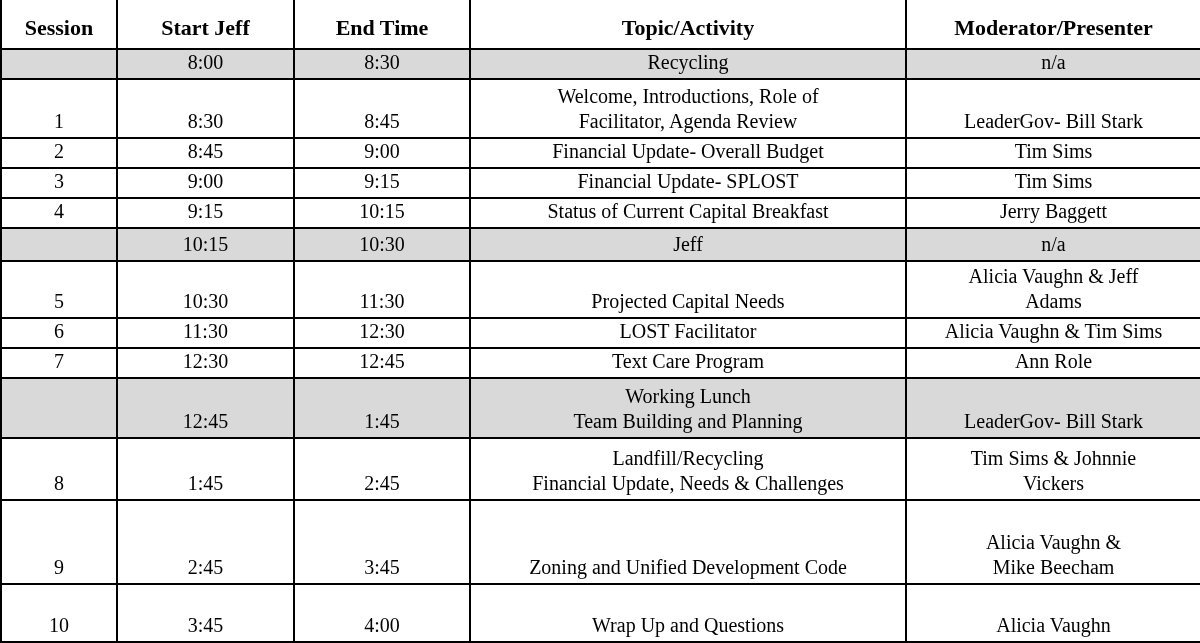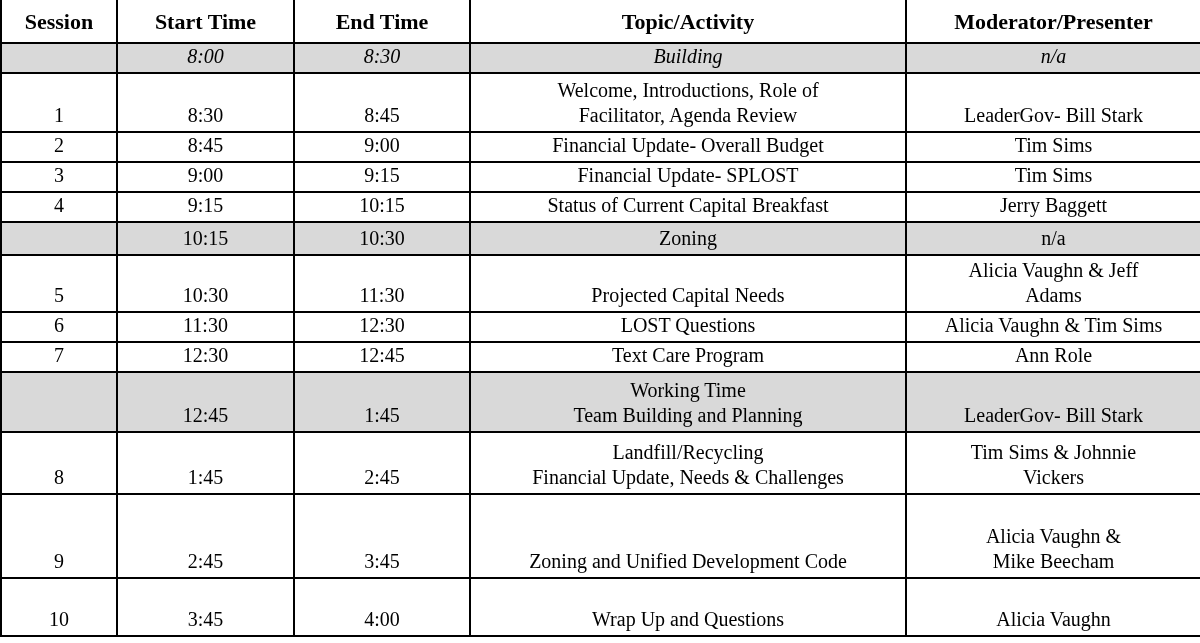--- a/index.html
+++ b/index.html
@@ -27,21 +27,21 @@
   col.c-topic     { width: 436px; }
   col.c-moderator { width: 295px; }
 
   th, td {
     border: 2px solid #000000;
     text-align: center;
     vertical-align: bottom;
     padding: 0 4px 3px 4px;
     overflow: hidden;
   }
-  thead tr { height: 43px; }
+  thead tr { height: 49px; }
   thead th {
     border-top: none;
     font-weight: bold;
     font-size: 22px;
     line-height: 26px;
     padding-bottom: 7px;
   }
   td {
     font-size: 20px;
     line-height: 25px;
@@ -56,39 +56,39 @@
     <colgroup>
       <col class="c-session">
       <col class="c-start">
       <col class="c-end">
       <col class="c-topic">
       <col class="c-moderator">
     </colgroup>
     <thead>
       <tr>
         <th>Session</th>
-        <th>Start Time</th>
+        <th>Start Jeff</th>
         <th>End Time</th>
         <th>Topic/Activity</th>
         <th>Moderator/Presenter</th>
       </tr>
     </thead>
     <tbody>
-        <tr style="height: 27px; background: rgb(217, 217, 217); font-style: italic;">
+        <tr style="height: 27px; background: rgb(217, 217, 217);">
           <td>
             <div></div>
           </td>
           <td>
             <div>8:00</div>
           </td>
           <td>
             <div>8:30</div>
           </td>
           <td>
-            <div>Building</div>
+            <div>Recycling</div>
           </td>
           <td>
             <div>n/a</div>
           </td>
         </tr>
         <tr style="height: 59px;">
           <td>
             <div>1</div>
           </td>
           <td>
@@ -160,21 +160,21 @@
           <td>
             <div></div>
           </td>
           <td>
             <div>10:15</div>
           </td>
           <td>
             <div>10:30</div>
           </td>
           <td>
-            <div>Zoning</div>
+            <div>Jeff</div>
           </td>
           <td>
             <div>n/a</div>
           </td>
         </tr>
         <tr style="height: 57px;">
           <td>
             <div>5</div>
           </td>
           <td>
@@ -195,21 +195,21 @@
           <td>
             <div>6</div>
           </td>
           <td>
             <div>11:30</div>
           </td>
           <td>
             <div>12:30</div>
           </td>
           <td>
-            <div>LOST Questions</div>
+            <div>LOST Facilitator</div>
           </td>
           <td>
             <div>Alicia Vaughn &amp; Tim Sims</div>
           </td>
         </tr>
         <tr style="height: 28px;">
           <td>
             <div>7</div>
           </td>
           <td>
@@ -229,21 +229,21 @@
           <td>
             <div></div>
           </td>
           <td>
             <div>12:45</div>
           </td>
           <td>
             <div>1:45</div>
           </td>
           <td>
-            <div>Working Time</div>
+            <div>Working Lunch</div>
             <div>Team Building and Planning</div>
           </td>
           <td>
             <div>LeaderGov- Bill Stark</div>
           </td>
         </tr>
         <tr style="height: 62px;">
           <td>
             <div>8</div>
           </td>

